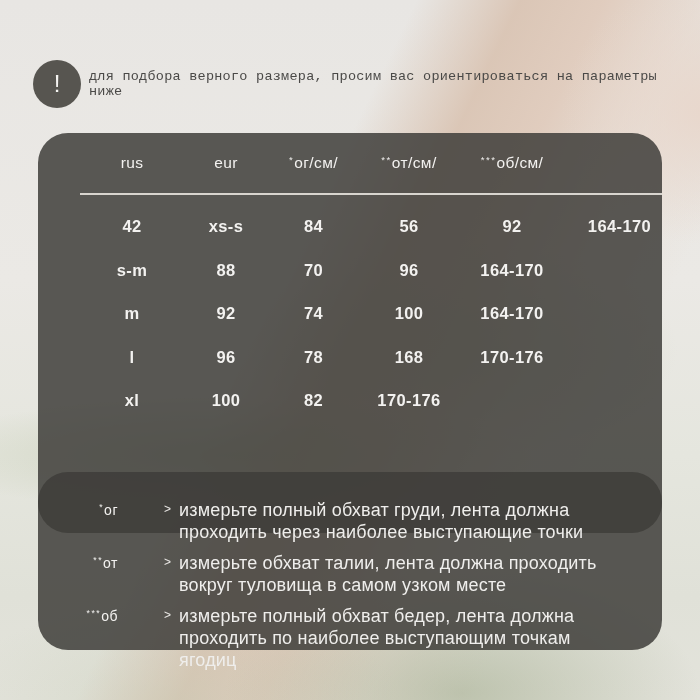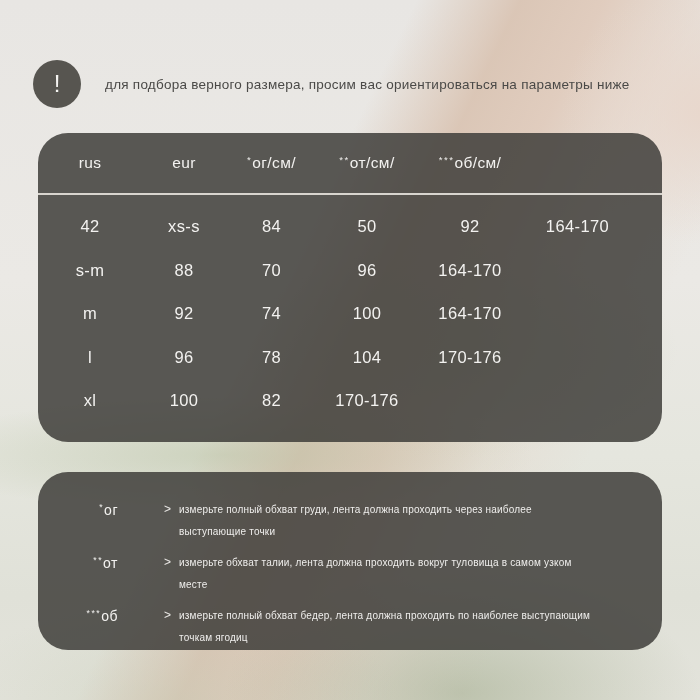--- a/index.html
+++ b/index.html
@@ -20,48 +20,48 @@
       linear-gradient(180deg, #e8e6e3 0%, #ebe9e5 40%, #e5e6de 65%, #e0e1d8 85%, #e3e3db 100%);
   }
 
   
   .notice { position: absolute; left: 33px; top: 60px; right: 36px; height: 48px; display: flex; align-items: center; }
   .notice-badge {
     width: 48px; height: 48px; border-radius: 50%; background: #575550; flex: 0 0 auto;
     display: flex; align-items: center; justify-content: center;
     color: #f5f4f2; font-size: 24px; font-weight: 400;
   }
-  .notice-text { margin-left: 24px; color: #4a4947; font-size: 13.5px; letter-spacing: 0.25px; }
+  .notice-text { margin-left: 8px; color: #4a4947; font-size: 13.5px; letter-spacing: 0.25px; font-family: Liberation Mono, monospace; }
 
   
   .card { position: absolute; left: 38px; width: 624px; border-radius: 30px; background: rgba(62,61,58,0.85); color: #f3f2f0; }
-  .table-card { top: 133px; height: 309px; }
+  .table-card { top: 133px; height: 400px; padding-left: 42px; }
   .legend-card { top: 472px; height: 178px; }
 
   
   .t-row { display: grid; grid-template-columns: 104px 84px 91px 100px 106px 109px; padding-right: 30px; align-items: center; }
   .t-head { height: 60px; }
   .t-cell { text-align: center; white-space: nowrap; letter-spacing: 0.4px; }
   .t-head .t-cell { font-size: 15.5px; }
   .t-divider { height: 2px; background: #d8d5cf; width: 100%; }
   .t-body { padding-top: 10px; }
-  .t-body .t-row { height: 43.5px; }
+  .t-body .t-row { height: 43.5px; font-weight: bold; }
   .t-body .t-cell { font-size: 16.5px; }
   .sup { font-size: 0.62em; vertical-align: 0.55em; letter-spacing: 1.5px; }
 
   
   .legend-card { padding: 27px 30px 0 0; }
   .legend-item { display: flex; align-items: flex-start; margin-bottom: 9px; }
   .legend-term {
     flex: 0 0 80px; text-align: right; font-size: 14px; letter-spacing: 0.5px;
     margin-top: 3px; white-space: nowrap; color: #f4f3f1;
   }
   .legend-def { display: flex; margin-left: 46px; align-items: flex-start; }
   .legend-marker { font-size: 12px; margin: 3px 8px 0 0; color: #eceae7; }
-  .legend-text { font-size: 10px; line-height: 22px; max-width: 420px; letter-spacing: 0.2px; color: #efeeec; }
+  .legend-text { font-size: 18px; line-height: 22px; max-width: 420px; letter-spacing: 0.2px; color: #efeeec; }
 </style>
 </head>
 <body>
 
 <div class="stage">
 
   <div class="notice">
     <div class="notice-badge">!</div>
     <div class="notice-text">для подбора верного размера, просим вас ориентироваться на параметры ниже</div>
   </div>
@@ -73,21 +73,21 @@
       <div class="t-cell"><span class="sup">*</span><span>ог/см/</span></div>
       <div class="t-cell"><span class="sup">**</span><span>от/см/</span></div>
       <div class="t-cell"><span class="sup">***</span><span>об/см/</span></div>
     </div>
     <div class="t-divider"></div>
     <div class="t-body">
       <div class="t-row">
         <div class="t-cell">42</div>
         <div class="t-cell">xs-s</div>
         <div class="t-cell">84</div>
-        <div class="t-cell">50</div>
+        <div class="t-cell">56</div>
         <div class="t-cell">92</div>
         <div class="t-cell">164-170</div>
       </div>
       <div class="t-row">
         <div class="t-cell">s-m</div>
         <div class="t-cell">88</div>
         <div class="t-cell">70</div>
         <div class="t-cell">96</div>
         <div class="t-cell">164-170</div>
       </div>
@@ -95,21 +95,21 @@
         <div class="t-cell">m</div>
         <div class="t-cell">92</div>
         <div class="t-cell">74</div>
         <div class="t-cell">100</div>
         <div class="t-cell">164-170</div>
       </div>
       <div class="t-row">
         <div class="t-cell">l</div>
         <div class="t-cell">96</div>
         <div class="t-cell">78</div>
-        <div class="t-cell">104</div>
+        <div class="t-cell">168</div>
         <div class="t-cell">170-176</div>
       </div>
       <div class="t-row">
         <div class="t-cell">xl</div>
         <div class="t-cell">100</div>
         <div class="t-cell">82</div>
         <div class="t-cell">170-176</div>
       </div>
     </div>
   </div>

